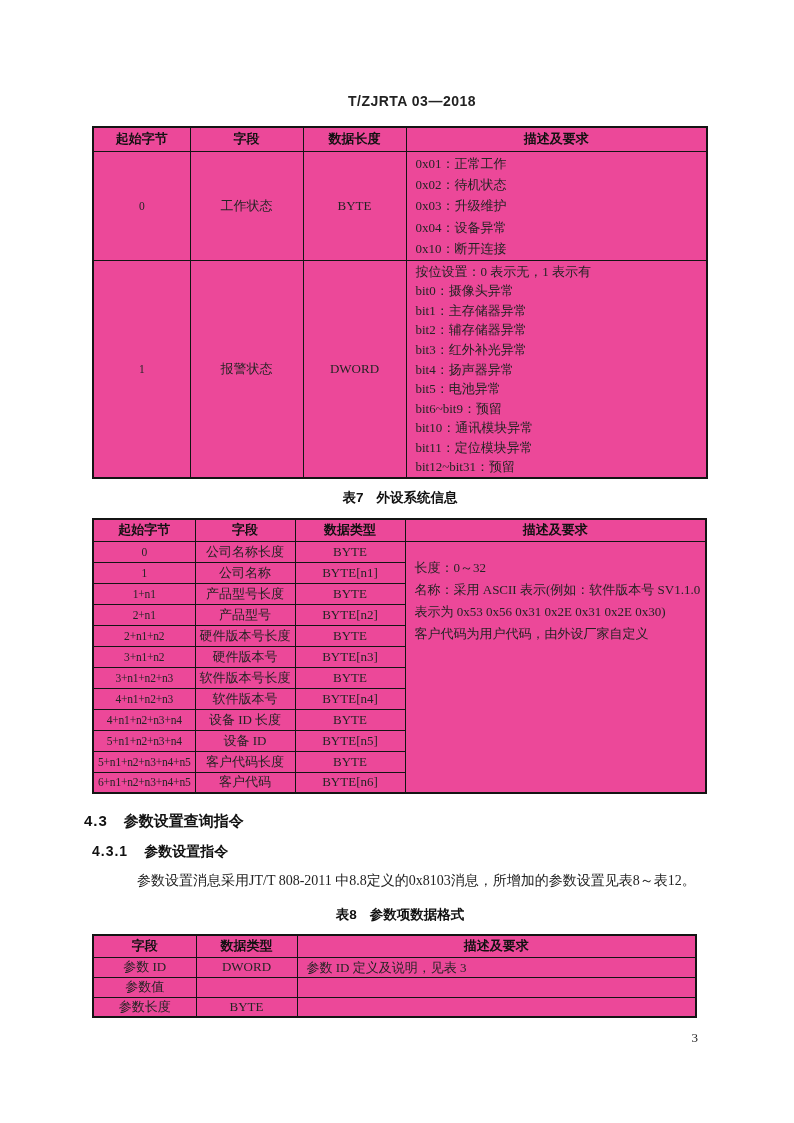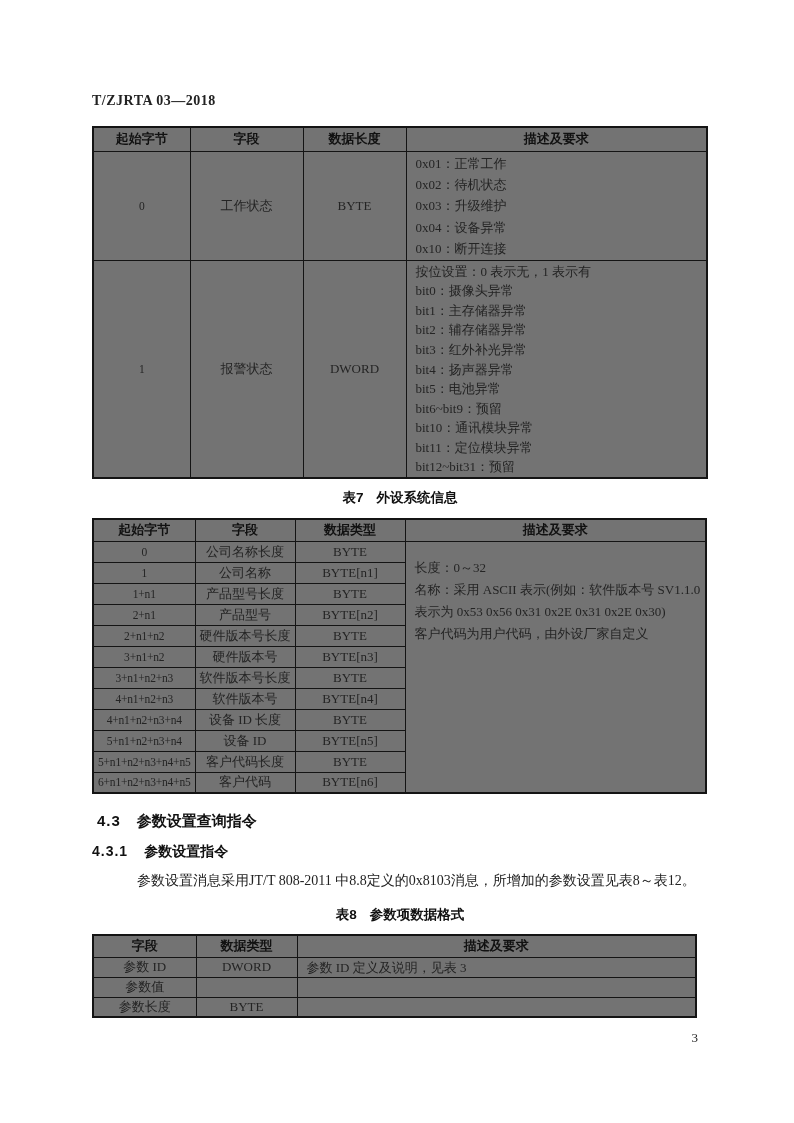--- a/index.html
+++ b/index.html
@@ -3,25 +3,25 @@
 <meta charset="utf-8">
 <style>
   html,body{margin:0;padding:0;}
   body{
     width:794px;height:1123px;background:#ffffff;position:relative;
     font-family:"Liberation Serif","DejaVu Serif",serif;color:#1d1d1d;
     -webkit-font-smoothing:antialiased;
   }
   .abs{position:absolute;}
   
-  .doc-header{top:93px;left:92px;width:640px;text-align:left;
-    font-family:Liberation Serif, serif;
+  .doc-header{top:93px;left:92px;width:640px;text-align:center;
+    font-family:Liberation Sans, sans-serif;
     font-weight:bold;font-size:14px;letter-spacing:0.5px;color:#222;}
   
-  table.t{border-collapse:collapse;table-layout:fixed;background:#737373;}
+  table.t{border-collapse:collapse;table-layout:fixed;background:#ec4899;}
   table.t{border:2px solid #141414;}
   .t th,.t td{border:1px solid #141414;overflow:hidden;}
   .t th{
     font-family:"Liberation Sans","DejaVu Sans",sans-serif;
     font-weight:bold;font-size:13px;text-align:center;padding:0;color:#111;
   }
   .t td{font-size:13px;padding:0;color:#242424;}
   .t td.center{text-align:center;vertical-align:middle;}
   .t td.cs{font-size:11.5px;letter-spacing:-0.2px;}
   .t td.desc{vertical-align:top;text-align:left;padding:1px 6px 0 9px;}
@@ -42,21 +42,21 @@
   .cap8{top:906px;left:92px;}
   
   .t7{top:518px;left:92px;width:615px;}
   .t7 thead tr{height:22px;}
   .t7 tbody tr{height:21px;}
   .t7 td.desc{padding-top:15px;}
   .t7 td.desc div{line-height:22.3px;}
   
   .heading{font-family:"Liberation Sans","DejaVu Sans",sans-serif;
     font-weight:bold;color:#111;white-space:nowrap;}
-  .h43{top:812px;left:97px;font-size:15px;}
+  .h43{top:812px;left:84px;font-size:15px;}
   .h431{top:843px;left:92px;font-size:14px;}
   .heading .hnum{margin-right:16px;letter-spacing:1px;}
   
   .para{top:871px;left:107px;width:616px;font-size:14px;line-height:19px;
     text-indent:30px;color:#222;margin:0;}
   
   .t8{top:934px;left:92px;width:605px;}
   .t8 thead tr{height:22px;}
   .t8 tbody tr{height:20px;}
   

